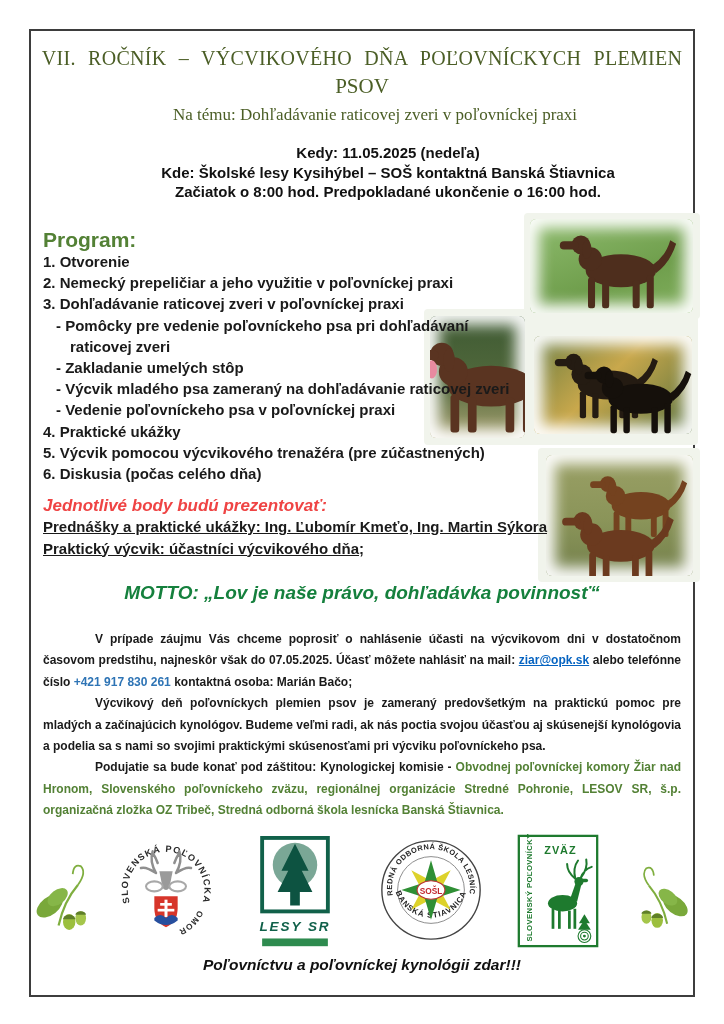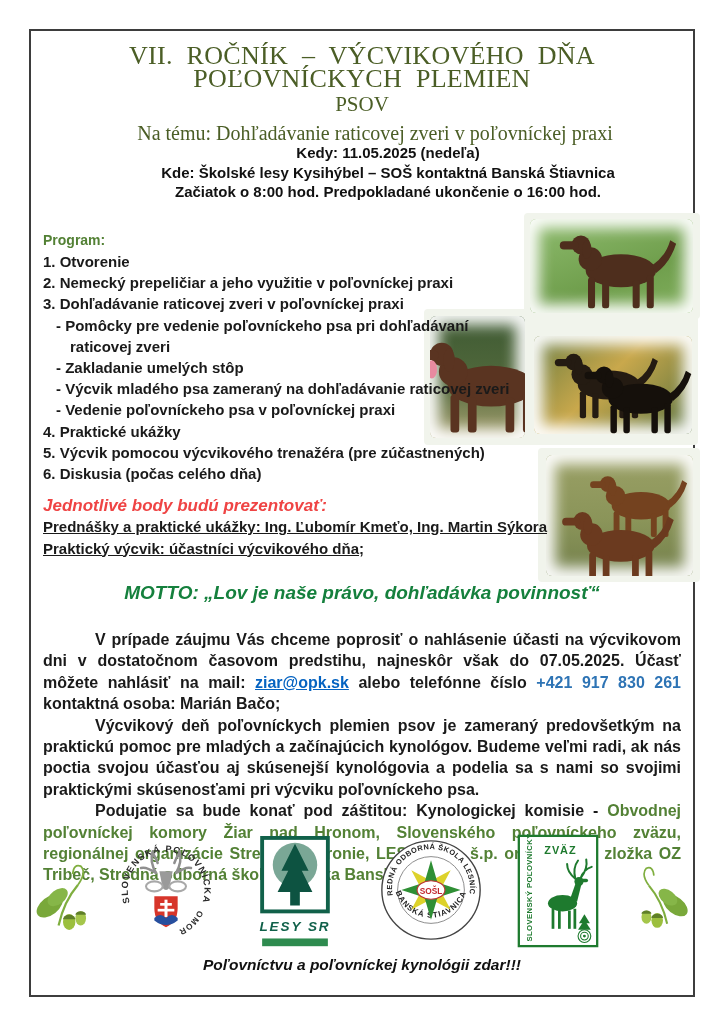--- a/index.html
+++ b/index.html
@@ -2,44 +2,44 @@
 <html><head>
 <meta charset="utf-8">
 <style>
   html,body{margin:0;padding:0;}
   body{width:724px;height:1024px;background:#fff;font-family:"Liberation Sans",sans-serif;}
   .page{position:relative;width:724px;height:1024px;background:#fff;overflow:hidden;}
   .frame{position:absolute;left:29px;top:29px;width:666px;height:968px;border:2px solid #3d3d3d;box-sizing:border-box;}
 
   
   .title-block{position:absolute;left:31px;top:44px;width:662px;text-align:center;color:#4b5e26;font-family:"Liberation Serif",serif;}
-  .title-l1{font-size:26px;word-spacing:7px;letter-spacing:.3px;line-height:23px;}
+  .title-l1{font-size:20px;word-spacing:7px;letter-spacing:.3px;line-height:28px;}
   .title-l2{font-size:21px;line-height:28px;}
-  .subtitle{font-size:20px;line-height:26px;margin-top:2px;margin-left:26px;}
+  .subtitle{font-size:17px;line-height:26px;margin-top:2px;margin-left:26px;}
 
   
   .info-block{position:absolute;left:31px;top:143px;width:714px;text-align:center;font-size:15px;font-weight:700;color:#111;line-height:19.5px;}
 
   
   .program{position:absolute;left:43px;top:229px;width:440px;color:#1a1a1a;}
-  .program-heading{color:#538135;font-weight:700;font-size:14px;line-height:22px;}
+  .program-heading{color:#538135;font-weight:700;font-size:21px;line-height:22px;}
   .program-line{font-size:15px;font-weight:600;line-height:21.2px;white-space:nowrap;}
   .ind1{padding-left:13px;}
   .ind2{padding-left:27px;}
 
   
   .presenters{position:absolute;left:43px;top:495px;width:480px;}
   .presenters-heading{color:#ef4444;font-weight:700;font-size:17px;line-height:21px;font-style:italic;}
   .presenters-line{font-size:15px;font-weight:600;color:#1a1a1a;line-height:21.5px;white-space:nowrap;text-decoration:underline;}
 
   
   .motto{position:absolute;left:31px;top:582px;width:662px;text-align:center;color:#15803d;font-size:19px;font-weight:700;font-style:italic;}
 
   
-  .body-text{position:absolute;left:43px;top:629px;width:638px;font-size:16px;font-weight:600;color:#1a1a1a;line-height:21.4px;text-align:justify;}
+  .body-text{position:absolute;left:43px;top:629px;width:638px;font-size:12px;font-weight:600;color:#1a1a1a;line-height:21.4px;text-align:justify;}
   .body-text p{margin:0;text-indent:52px;}
   .bold{font-weight:700;}
   .email-link{color:#0563c1;text-decoration:underline;cursor:pointer;}
   .phone{color:#2e74b5;}
   .green-strong{color:#538135;font-weight:700;}
 
   
   .tint{position:absolute;background:#f1f4ec;border-radius:4px;}
   .photo{position:absolute;border-radius:6px;box-shadow:inset 0 0 14px 9px rgba(255,255,255,.95);overflow:hidden;}
   .photo svg{display:block;width:100%;height:100%;}

